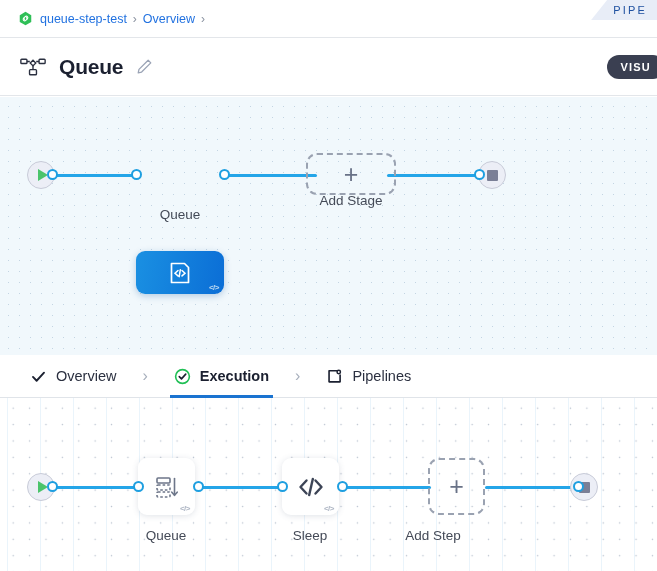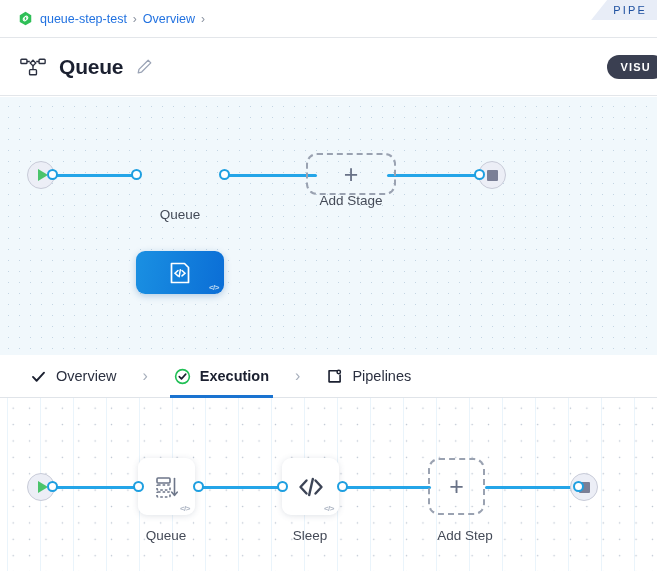--- a/index.html
+++ b/index.html
@@ -295,21 +295,21 @@
       </svg>
       <span class="code-badge badge-grey">&lt;/&gt;</span>
     </div>
     <div class="port" style="left:277px; top:83px;"></div>
     <div class="port" style="left:337px; top:83px;"></div>
     <div class="node-label" style="left:270px; top:130px; width:80px;">Sleep</div>
 
     <div class="node node-dashed" style="left:428px; top:60px; width:57px; height:57px;">
       <span class="plus-glyph">+</span>
     </div>
-    <div class="node-label" style="left:420px; top:130px; width:90px;">Add Step</div>
+    <div class="node-label" style="left:388px; top:130px; width:90px;">Add Step</div>
 
     <div class="port" style="left:573px; top:83px;"></div>
     <div class="term-node" style="left:570px; top:75px;">
       <div class="stop-sq"></div>
     </div>
   </div>
 
 </div>
 
 </body></html>

